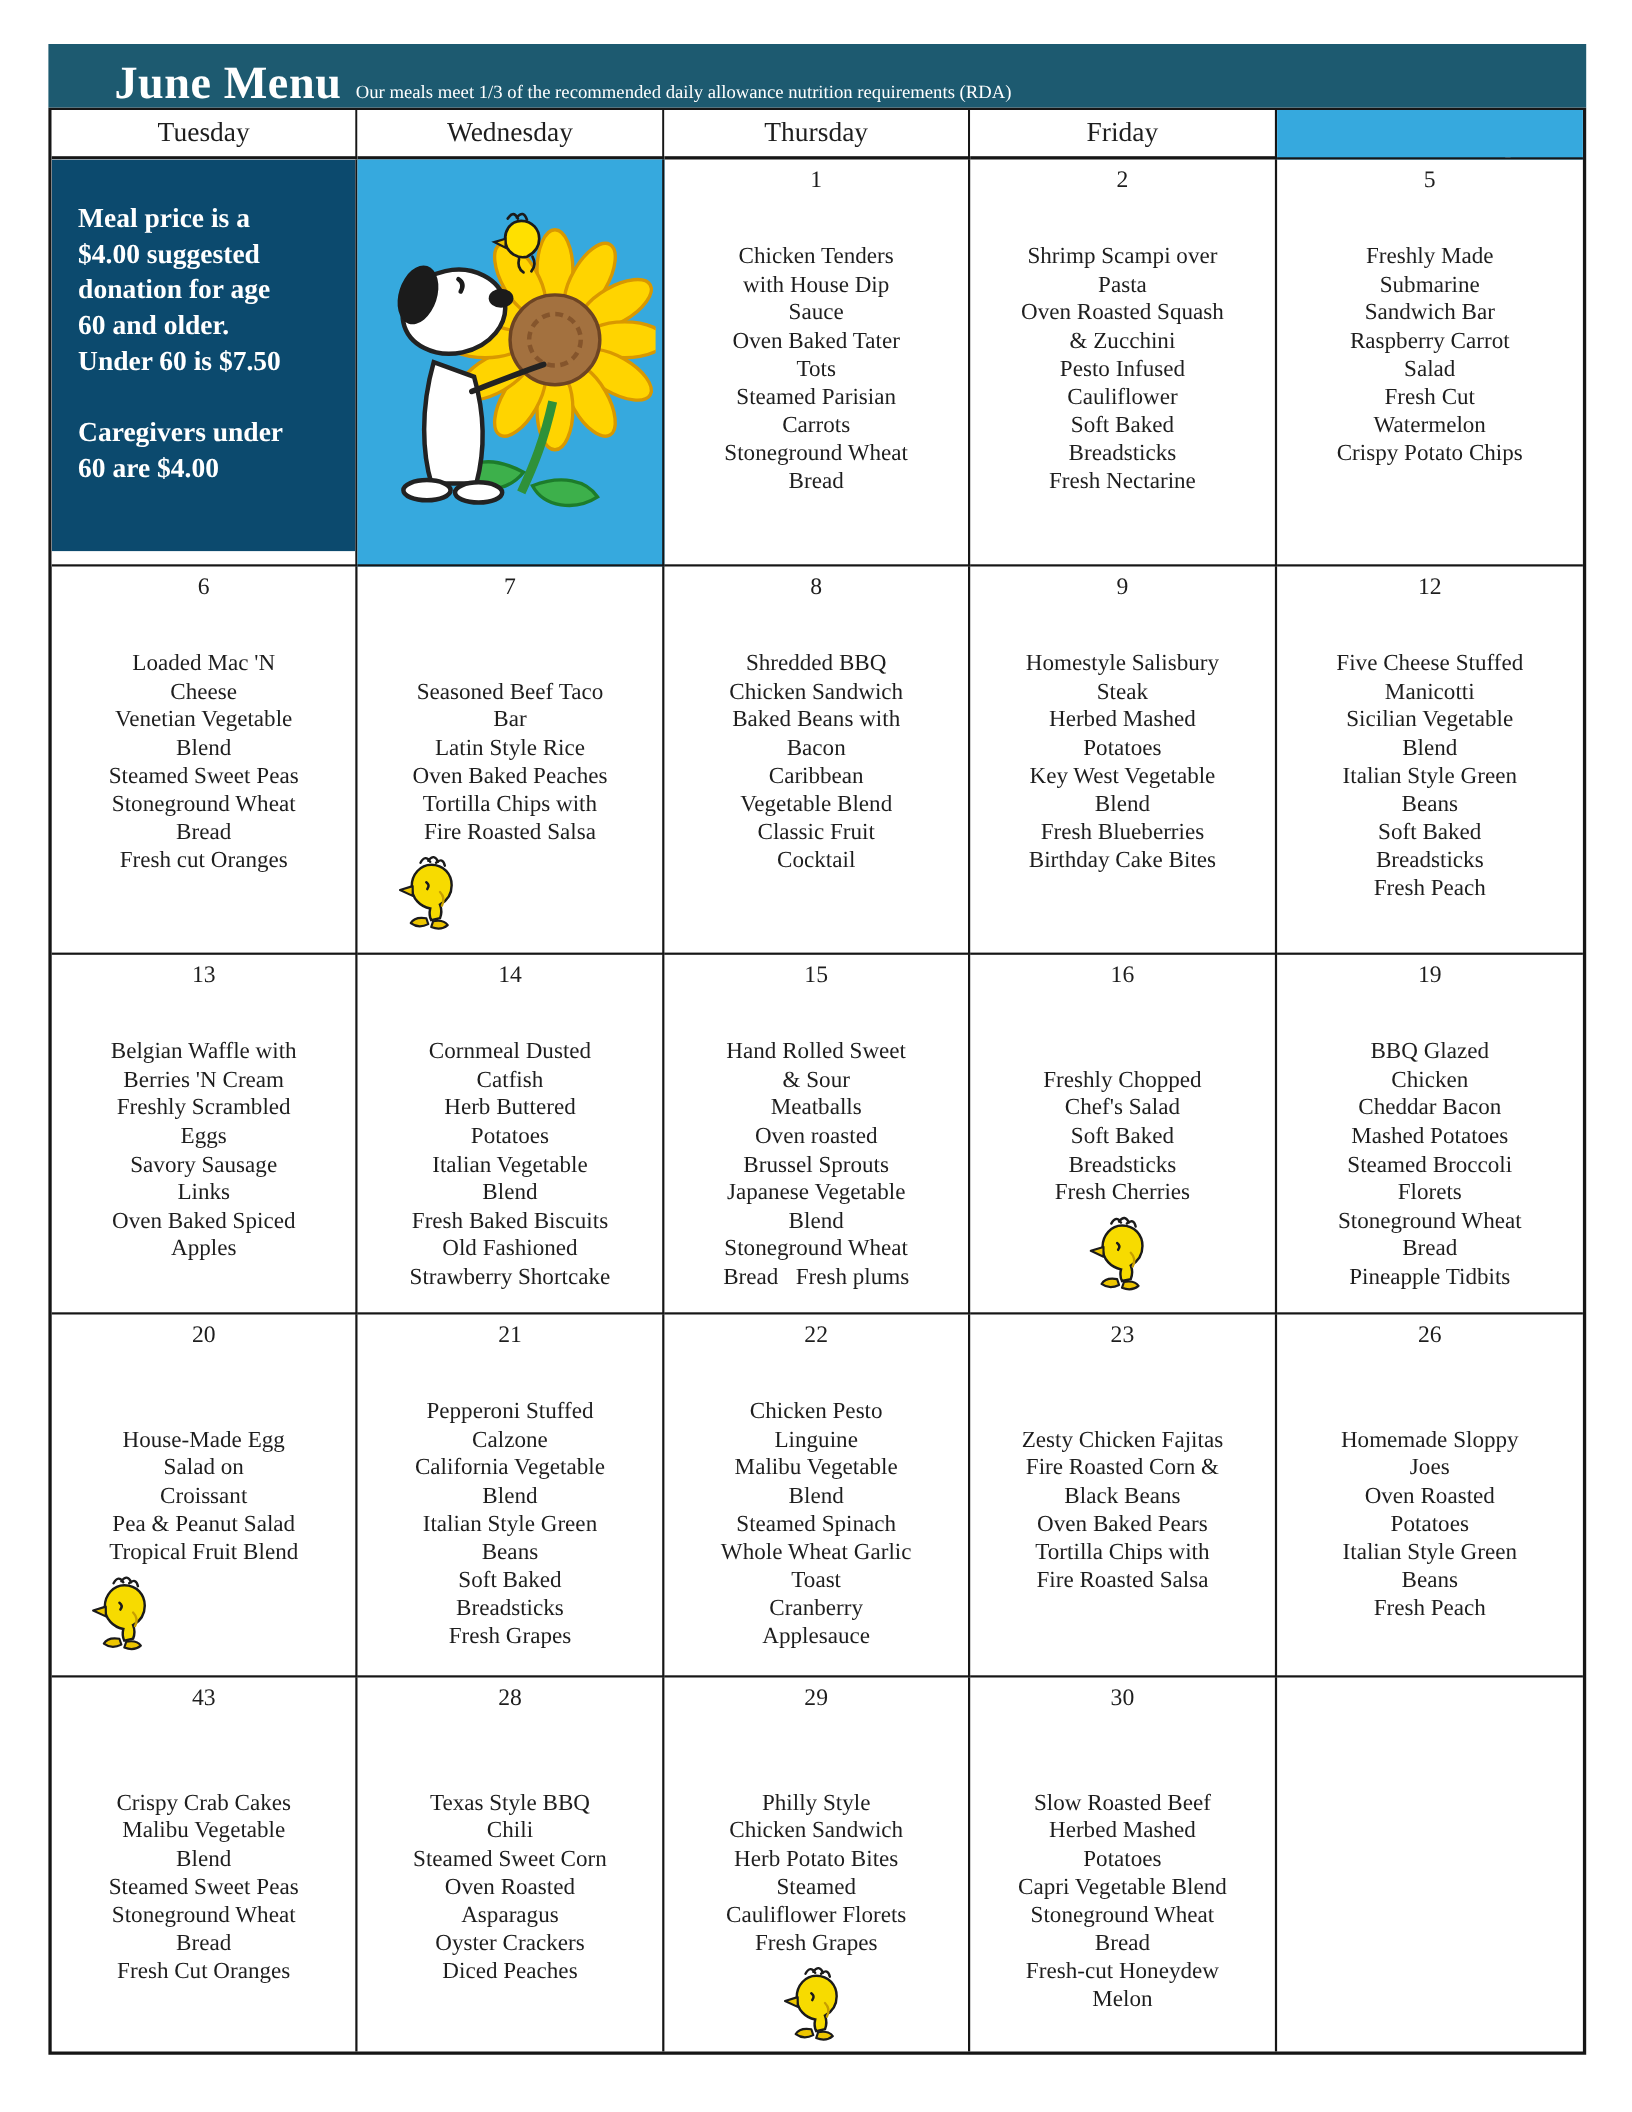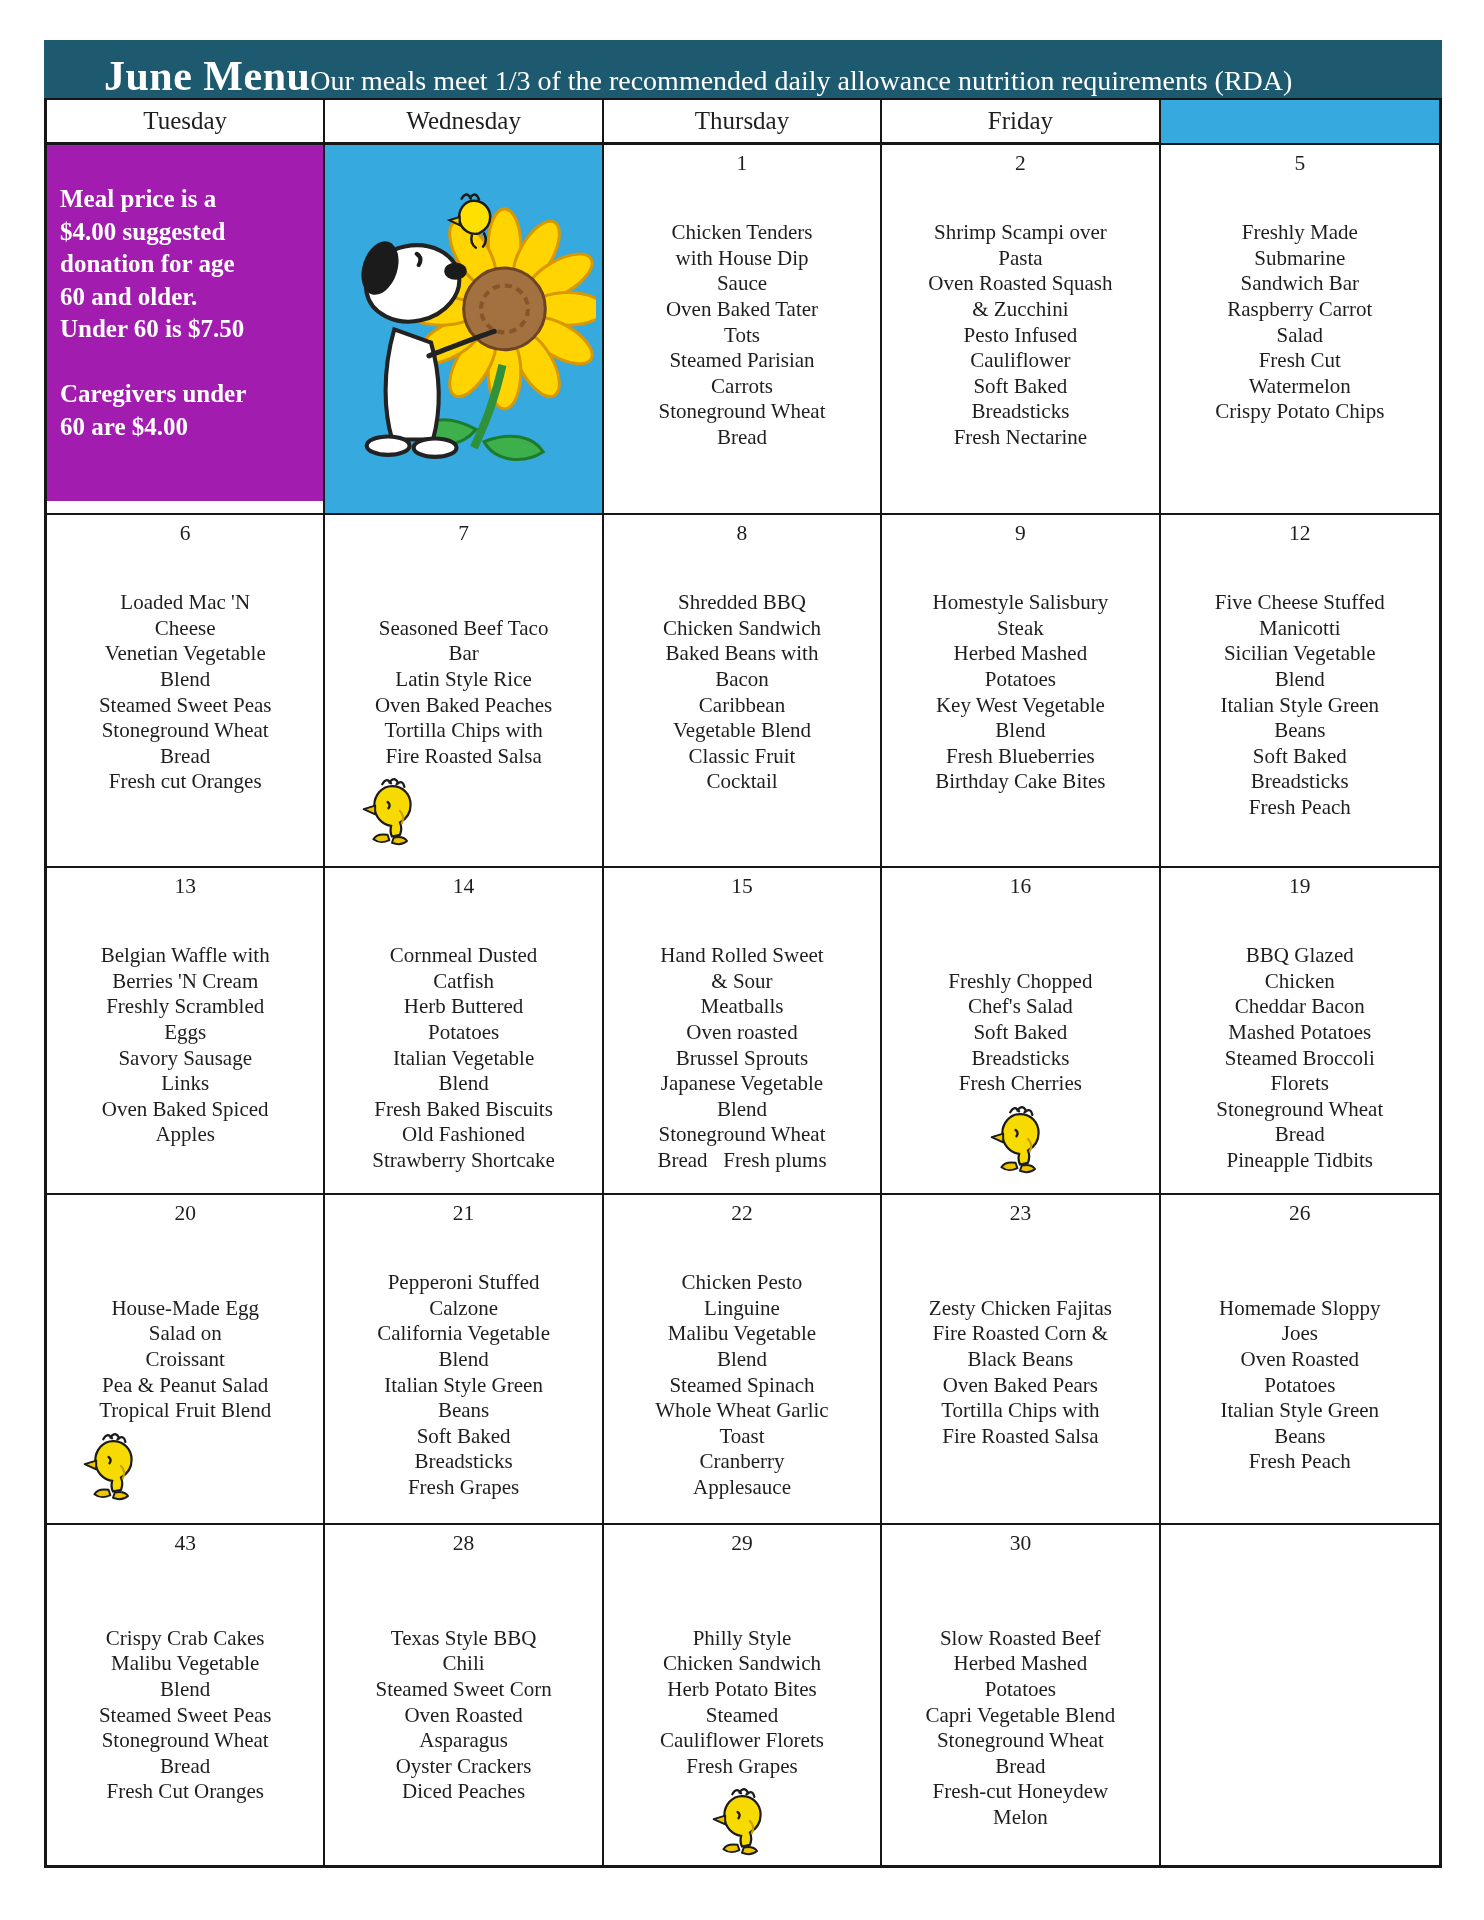--- a/index.html
+++ b/index.html
@@ -10,21 +10,21 @@
   }
   .menu-wrap { position:absolute; left:44px; top:40px; width:1398px; }
 
   
   .title-bar {
     background:#1d5a70; height:58px; display:flex; align-items:baseline;
     padding-left:60px; color:#ffffff; overflow:hidden;
   }
   .title-bar-inner { display:flex; align-items:baseline; transform:translateY(12px);text-align:center; }
   .menu-title { font-size:42px; font-weight:bold; letter-spacing:0.5px; }
-  .menu-subtitle { font-size:28px; }
+  .menu-subtitle { font-size:17px; margin-left:13px; }
 
   
   .grid {
     display:grid; width:100%;
     grid-template-columns:repeat(5,1fr);
     grid-template-rows:45px 370px 353px 327px 330px 340px;
     border:3px solid #161616; border-top-width:2px;
     background:#ffffff;
   }
   .gcell { border-right:2px solid #161616; border-bottom:2px solid #161616; overflow:hidden; }
@@ -41,23 +41,23 @@
   .menu-text { white-space:pre-line;margin-top:44px; }
 
   
   .blue-bg { background:#36a9de; }
   .payment-cell {
     padding:36px 8px 0; color:#ffffff; font-weight:bold; font-style:italic;
     font-size:27px; line-height:1.33; text-align:center; white-space:pre-line;
   }
   .pricing-cell { padding:0; background:#ffffff; }
   .pricing-box {
-    height:calc(100% - 12px); background:#a21caf; color:#ffffff;
+    height:calc(100% - 12px); background:#0c4a6e; color:#ffffff;
     font-weight:bold; font-size:25px; line-height:1.3; text-align:left;
-    padding:38px 8px 0 13px; white-space:pre-line;
+    padding:38px 8px 0 24px; white-space:pre-line;
   }
   .snoopy-cell { padding:0; display:flex; align-items:center; justify-content:center; }
   .snoopy-cell svg { width:96%; height:98%; }
 
   .woodstock { width:62px; height:76px; display:block; margin:3px auto 0; }
   .woodstock.shift-left { transform:translateX(-72px); }
 </style>
 </head>
 <body>
 

